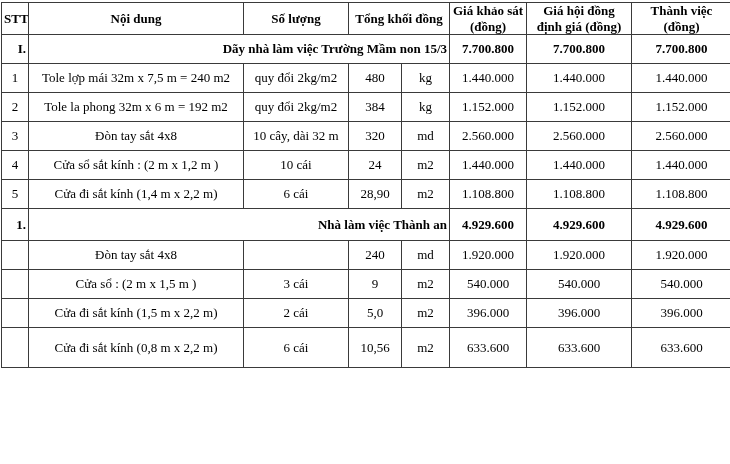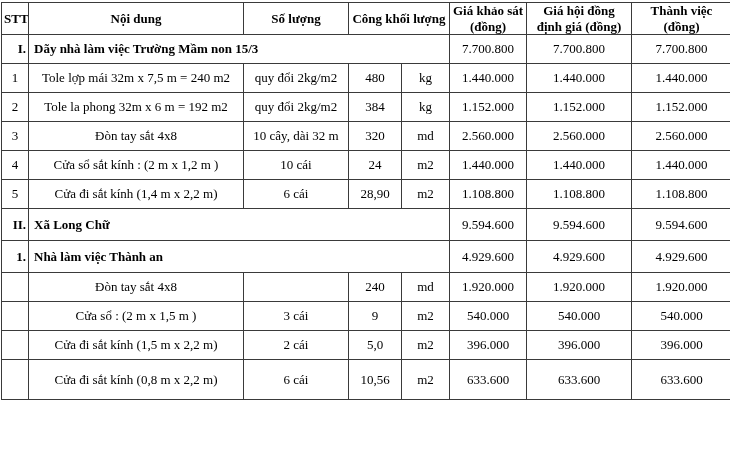--- a/index.html
+++ b/index.html
@@ -28,22 +28,22 @@
     vertical-align:middle;
     overflow:hidden;
     white-space:normal;
   }
   th{font-weight:bold;line-height:1.2;}
   tr.hdr{height:24px}
   tr.item{height:29px}
   tr.section{height:32px}
   tr.last{height:40px}
   td.sec-stt{font-weight:bold;text-align:right;padding-right:2px}
-  td.sec-title{font-weight:bold;text-align:left;padding-left:5px}
-  td.money-b{font-weight:normal}
+  td.sec-title{font-weight:bold;text-align:right;padding-left:5px}
+  td.money-b{font-weight:bold}
 </style>
 </head>
 <body>
 
 <table>
   <colgroup>
     <col class="c-stt">
       <col class="c-noidung">
       <col class="c-soluong">
     <col class="c-klval">
@@ -51,21 +51,21 @@
       <col class="c-gks">
     <col class="c-ghd">
       <col class="c-tt">
   </colgroup>
 
   <tbody>
       <tr class="hdr">
     <th>STT</th>
     <th>Nội dung</th>
     <th>Số lượng</th>
-    <th colspan="2">Công khối lượng</th>
+    <th colspan="2">Tổng khối đồng</th>
     <th>Giá khảo sát (đồng)</th>
     <th>Giá hội đồng định giá (đồng)</th>
     <th>Thành việc (đồng)</th>
   </tr>
 
   <tr class="item">
     <td class="sec-stt">I.</td>
     <td class="sec-title" colspan="4">Dãy nhà làm việc Trường Mầm non 15/3</td>
     <td class="money-b">7.700.800</td>
     <td class="money-b">7.700.800</td>
@@ -120,27 +120,20 @@
     <td>5</td>
     <td>Cửa đi sắt kính (1,4 m x 2,2 m)</td>
     <td>6 cái</td>
     <td>28,90</td>
     <td>m2</td>
     <td>1.108.800</td>
     <td>1.108.800</td>
     <td>1.108.800</td>
   </tr>
 
-  <tr class="section">
-    <td class="sec-stt">II.</td>
-    <td class="sec-title" colspan="4">Xã Long Chữ</td>
-    <td class="money-b">9.594.600</td>
-    <td class="money-b">9.594.600</td>
-    <td class="money-b">9.594.600</td>
-  </tr>
 
   <tr class="section">
     <td class="sec-stt">1.</td>
     <td class="sec-title" colspan="4">Nhà làm việc Thành an</td>
     <td class="money-b">4.929.600</td>
     <td class="money-b">4.929.600</td>
     <td class="money-b">4.929.600</td>
   </tr>
 
 

